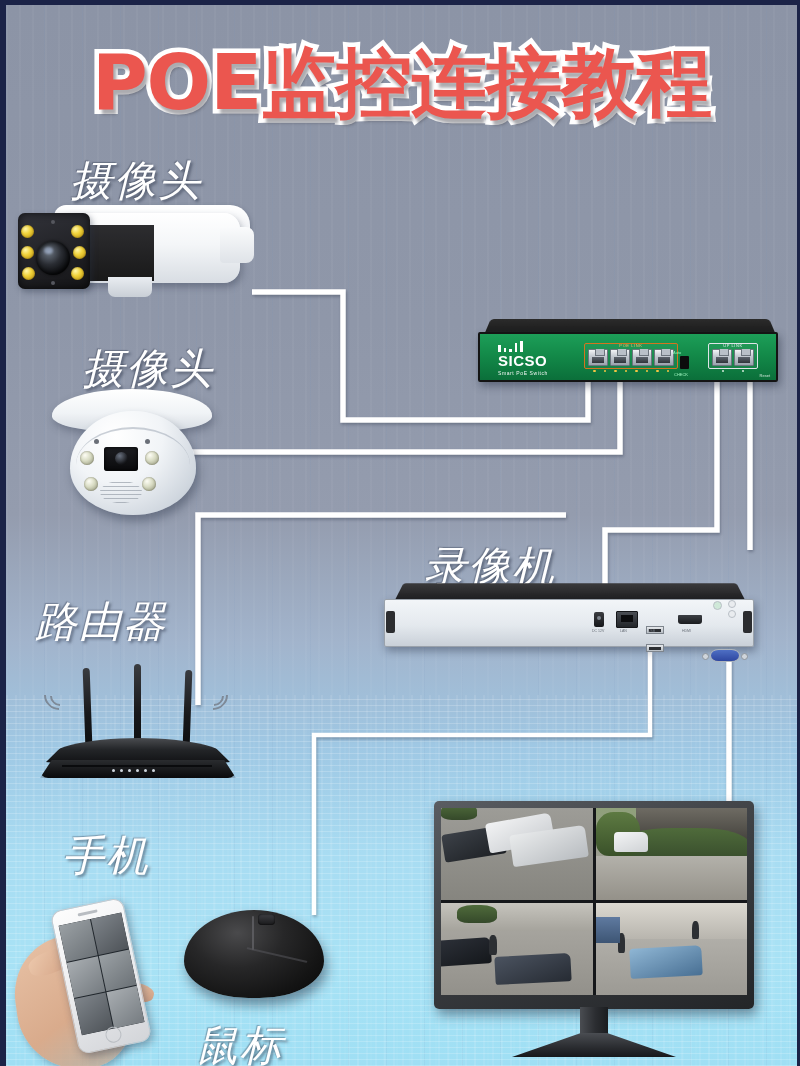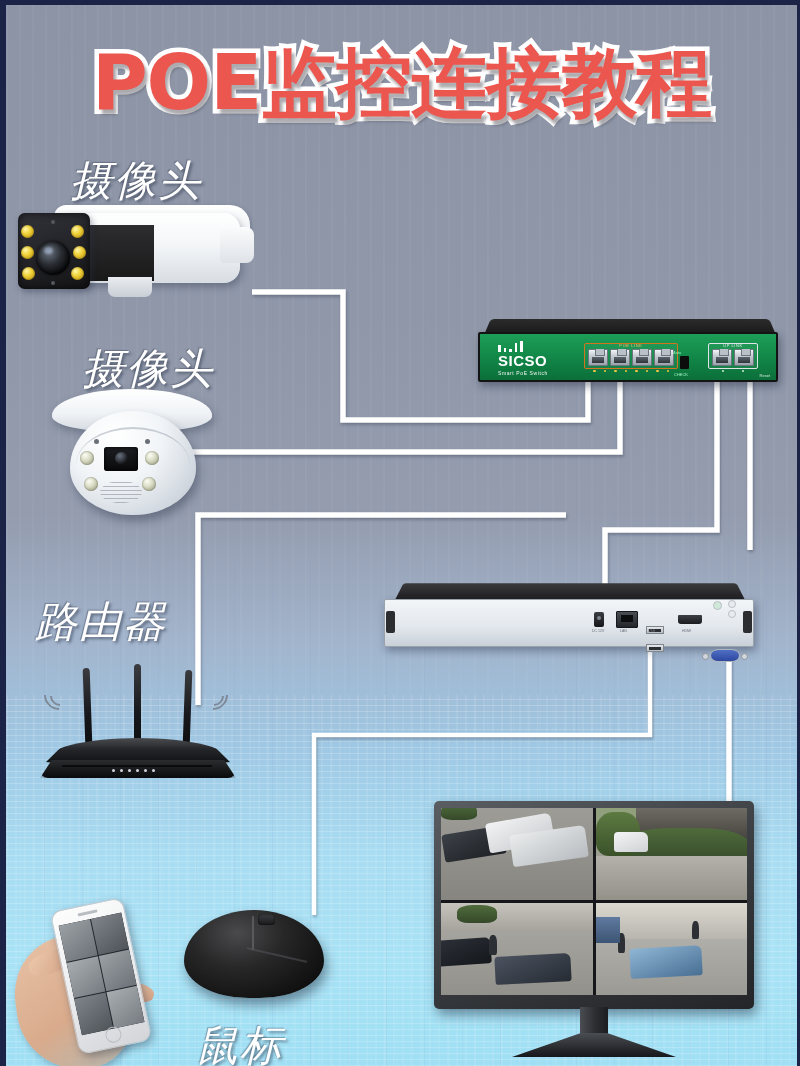--- a/index.html
+++ b/index.html
@@ -386,21 +386,23 @@
 
     <path class="wire" d="M 192,700 L 192,510 L 560,510"></path>
 
     <path class="wire wire-thin" d="M 644,647 L 644,730 L 308,730 L 308,910"></path>
 
     <path class="wire" d="M 723,647 L 723,800"></path>
   </svg>
 
   <div class="lbl" style="left:64px; top:148px; font-size:42px;">摄像头</div>
   <div class="lbl" style="left:76px; top:336px; font-size:42px;">摄像头</div>
+  <div class="lbl" style="left:418px; top:534px; font-size:42px;">录像机</div>
   <div class="lbl" style="left:29px; top:589px; font-size:42px;">路由器</div>
+  <div class="lbl" style="left:56px; top:823px; font-size:42px;">手机</div>
   <div class="lbl" style="left:190px; top:1013px; font-size:42px;">鼠标</div>
 
   <div id="bullet-cam">
     <div class="bc-hood"></div>
     <div class="bc-body"></div>
     <div class="bc-dark"></div>
     <div class="bc-tail"></div>
     <div class="bc-mount"></div>
     <div class="bc-face">
       <div class="bc-lens"></div>

